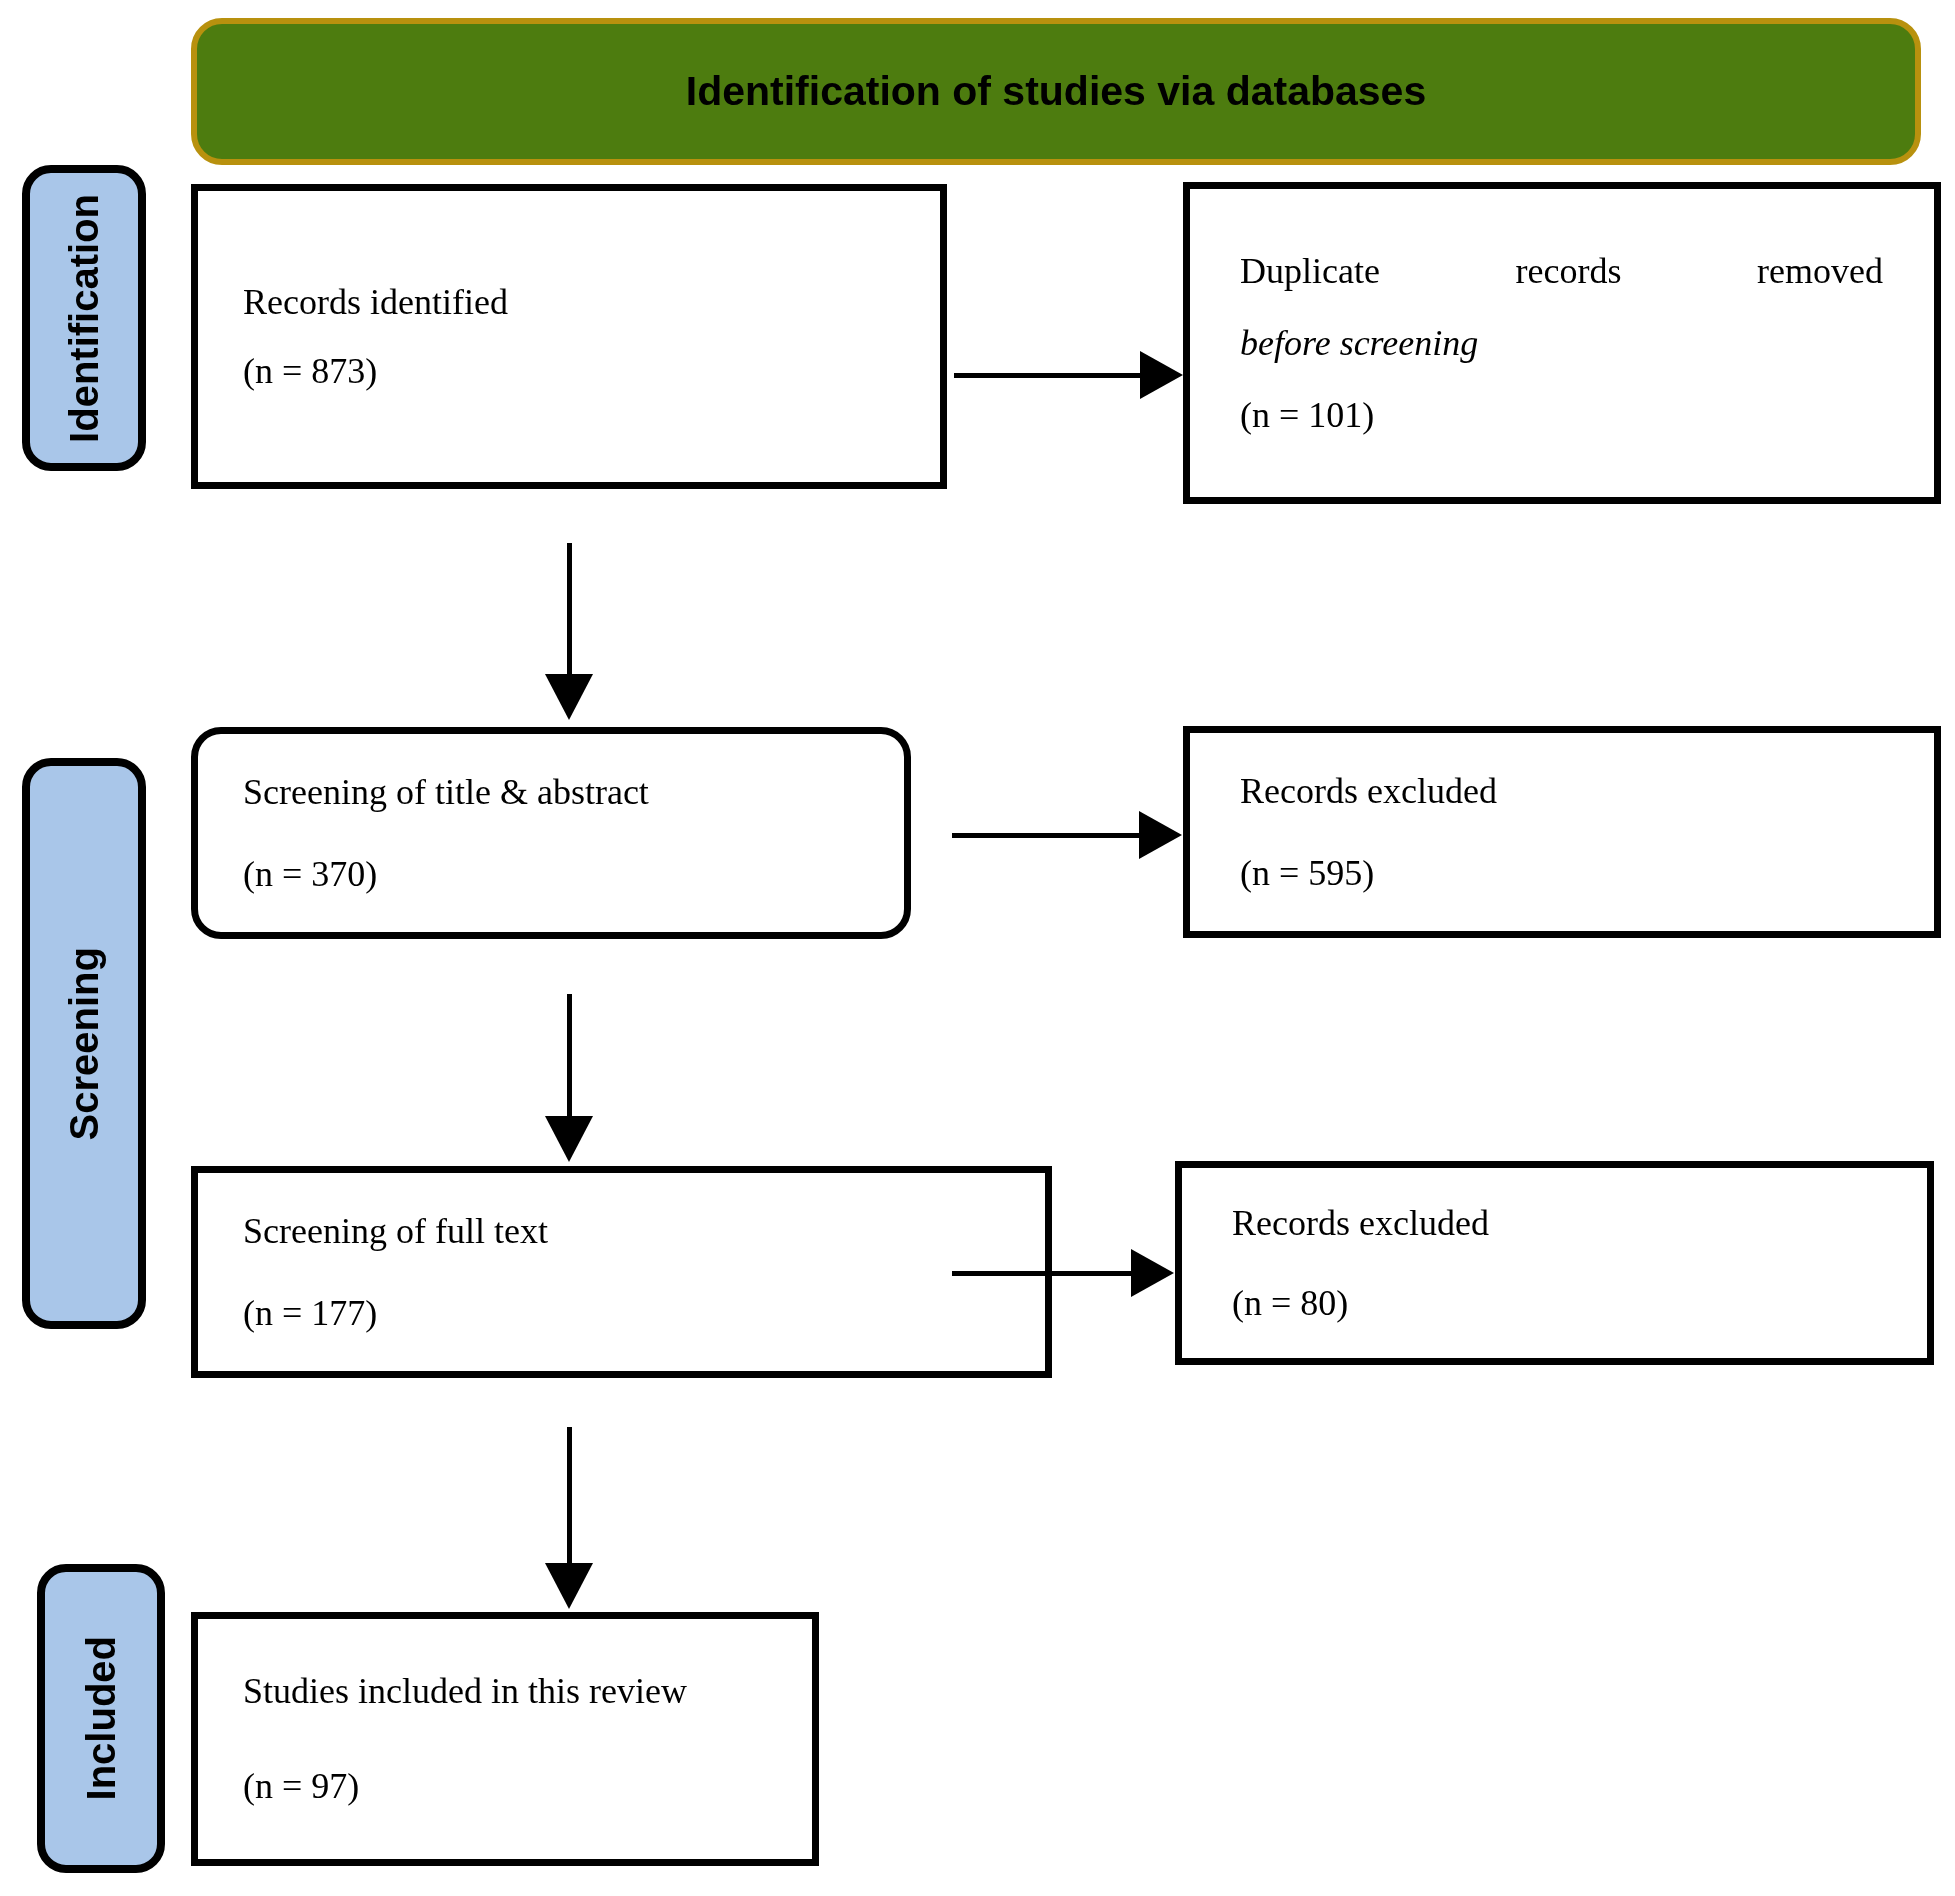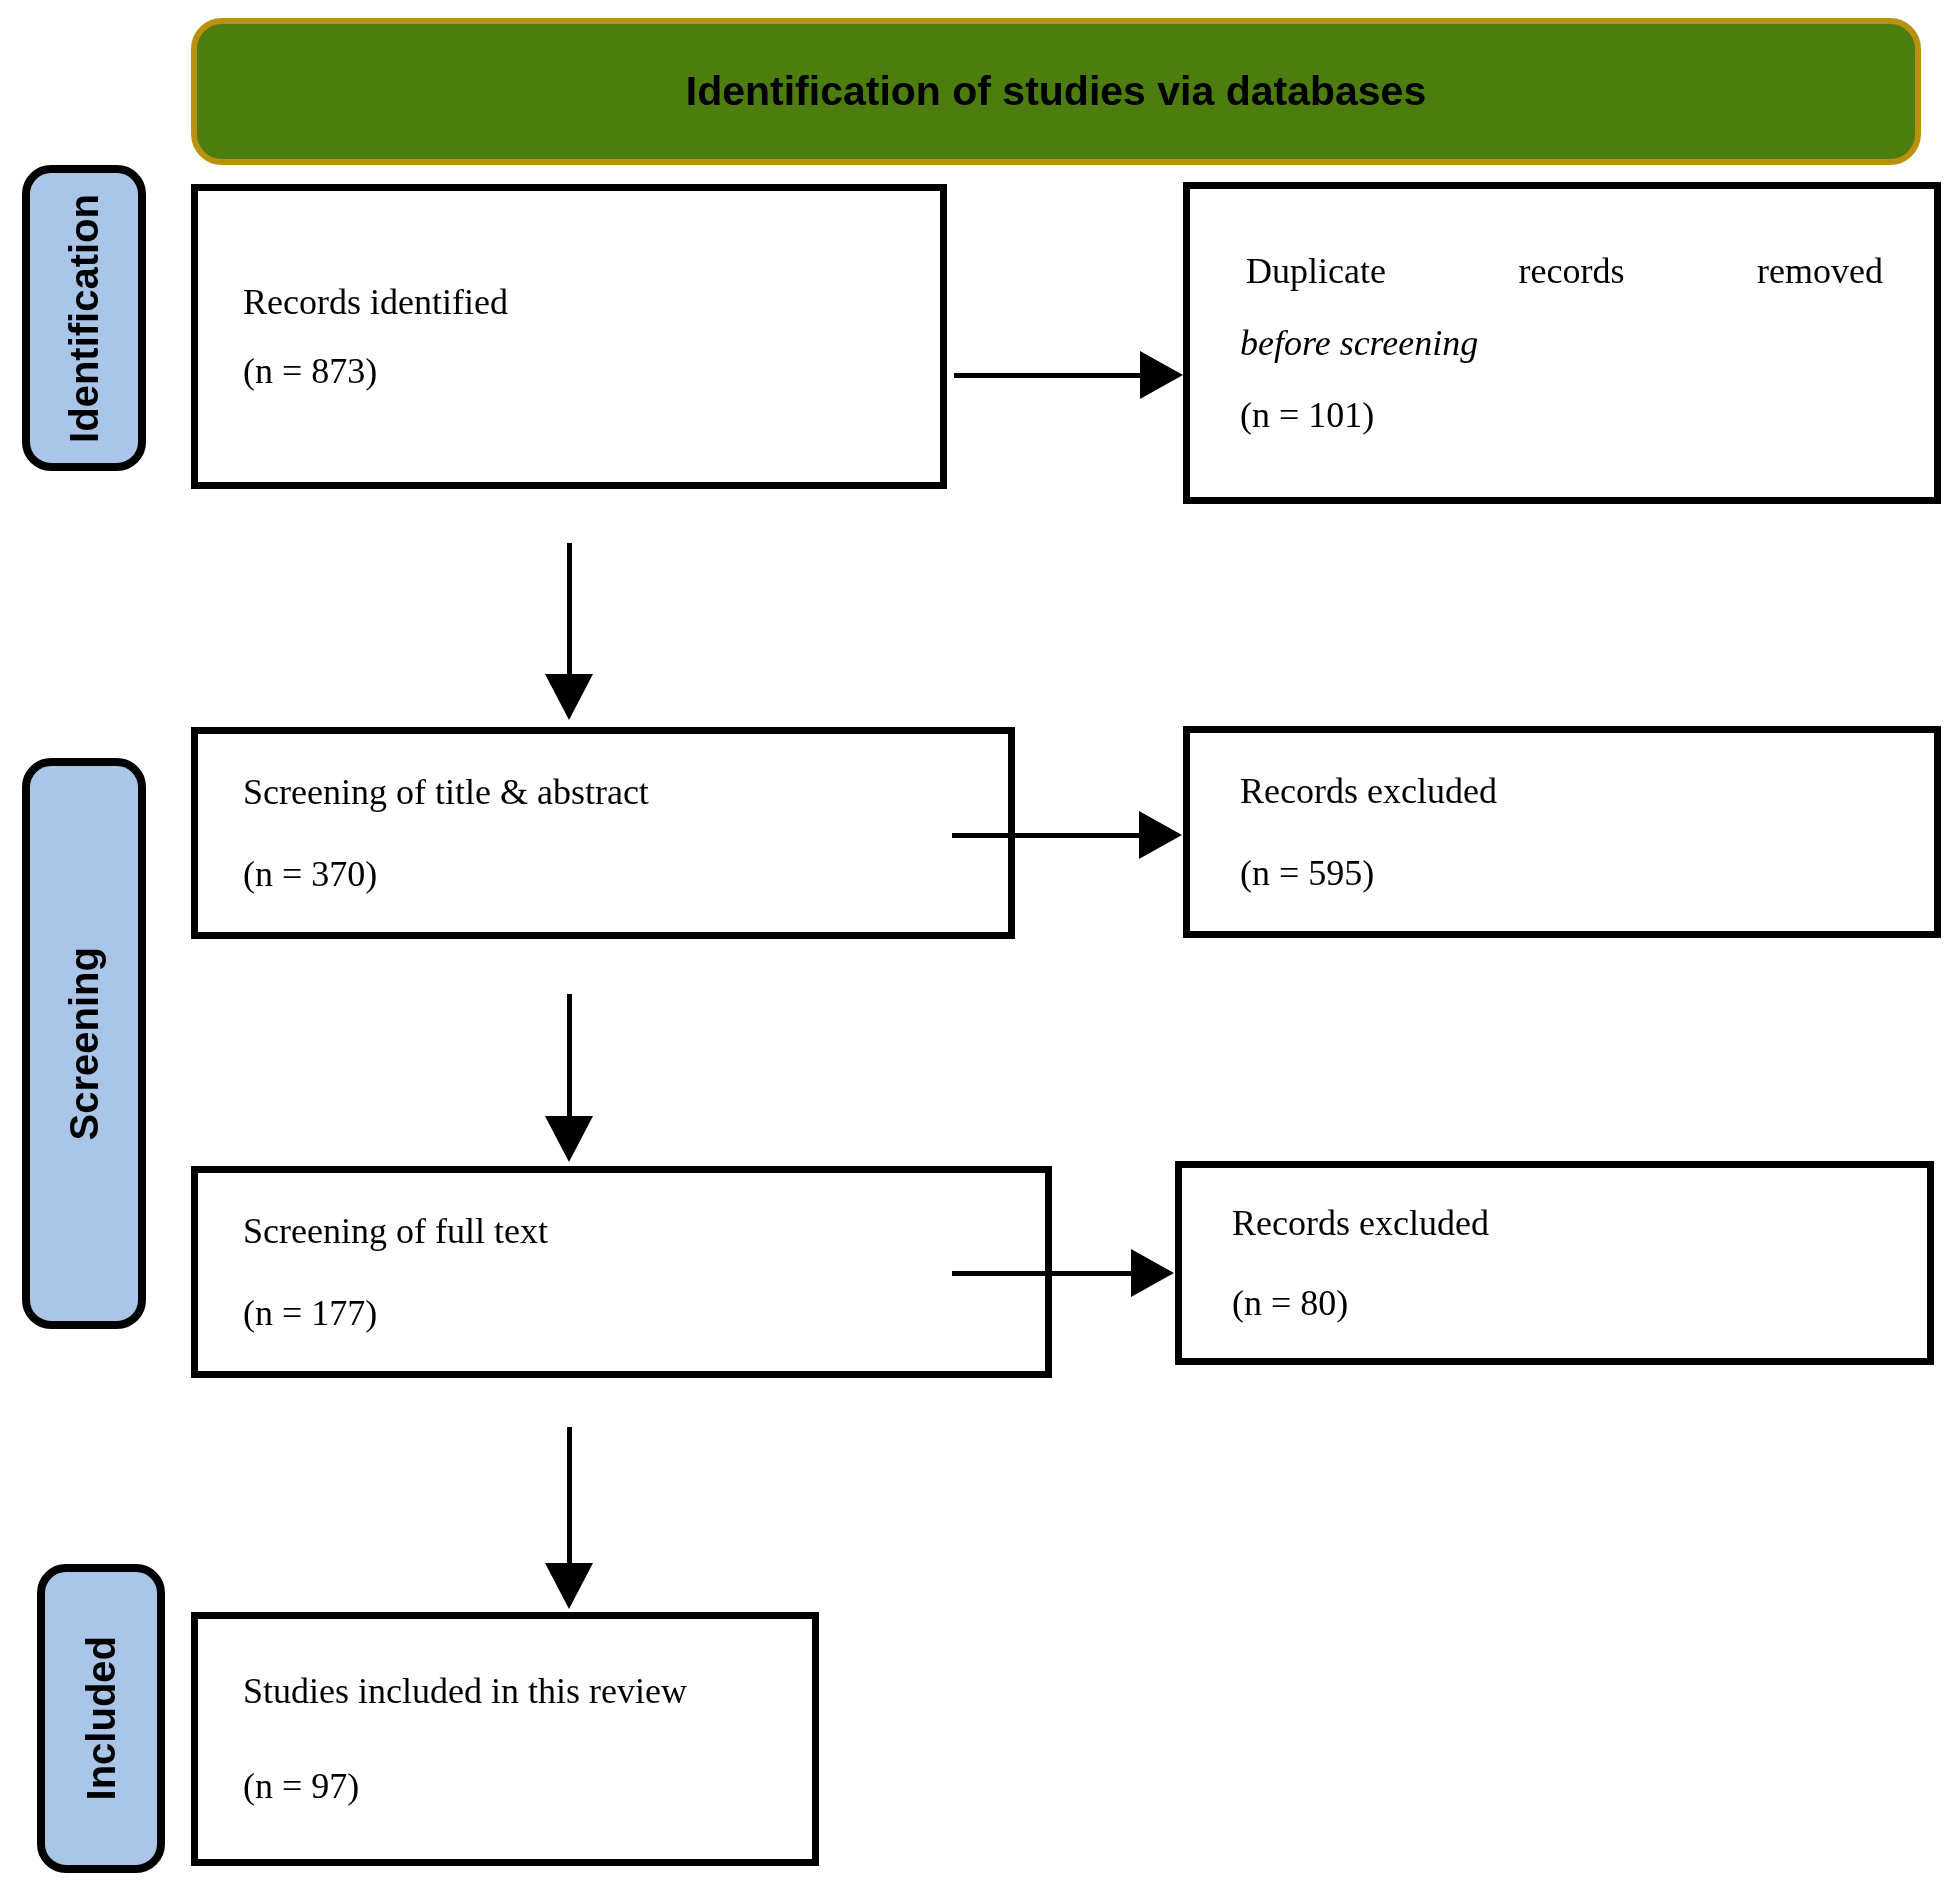--- a/index.html
+++ b/index.html
@@ -56,27 +56,27 @@
     background: #ffffff;
     border: 7px solid #000000;
     box-sizing: border-box;
     display: flex; flex-direction: column; justify-content: center;
     font-size: 36px;
     line-height: 1.25;
   }
   .fbox .bline { display: block; }
   .box-records-identified { left: 191px;  top: 184px;  width: 756px; height: 305px; padding: 0 38px 0 45px; row-gap: 24px; }
   .box-duplicates-removed { left: 1183px; top: 182px;  width: 758px; height: 322px; padding: 0 51px 0 50px; row-gap: 27px; }
-  .box-title-abstract     { left: 191px;  top: 727px; width: 824px; height: 212px; padding: 0 38px 0 45px; row-gap: 37px; }
+  .box-title-abstract     { left: 191px;  top: 727px; width: 720px; height: 212px; padding: 0 38px 0 45px; row-gap: 37px; border-radius: 30px; }
   .box-excluded-1         { left: 1183px; top: 726px; width: 758px; height: 212px; padding: 0 38px 0 50px; row-gap: 37px; }
   .box-full-text          { left: 191px;  top: 1166px; width: 861px; height: 212px; padding: 0 38px 0 45px; row-gap: 37px; }
   .box-excluded-2         { left: 1175px; top: 1161px; width: 759px; height: 204px; padding: 0 38px 0 50px; row-gap: 35px; }
   .box-included           { left: 191px;  top: 1612px; width: 628px; height: 254px; padding: 0 38px 0 45px; row-gap: 50px; }
 
-  .justified { text-align: justify; text-align-last: justify; margin-left: 6px; }
+  .justified { text-align: justify; text-align-last: justify; }
   .italic { font-style: italic; }
 
   
   .arrow { position: absolute; }
   .stem-h { position: absolute; height: 4.5px; background: #000000; top: 0; left: 0; }
   .stem-v { position: absolute; width: 4.5px;  background: #000000; top: 0; left: 0; }
   .head-right {
     position: absolute; width: 0; height: 0;
     border-left: 43px solid #000000;
     border-top: 24px solid transparent;

